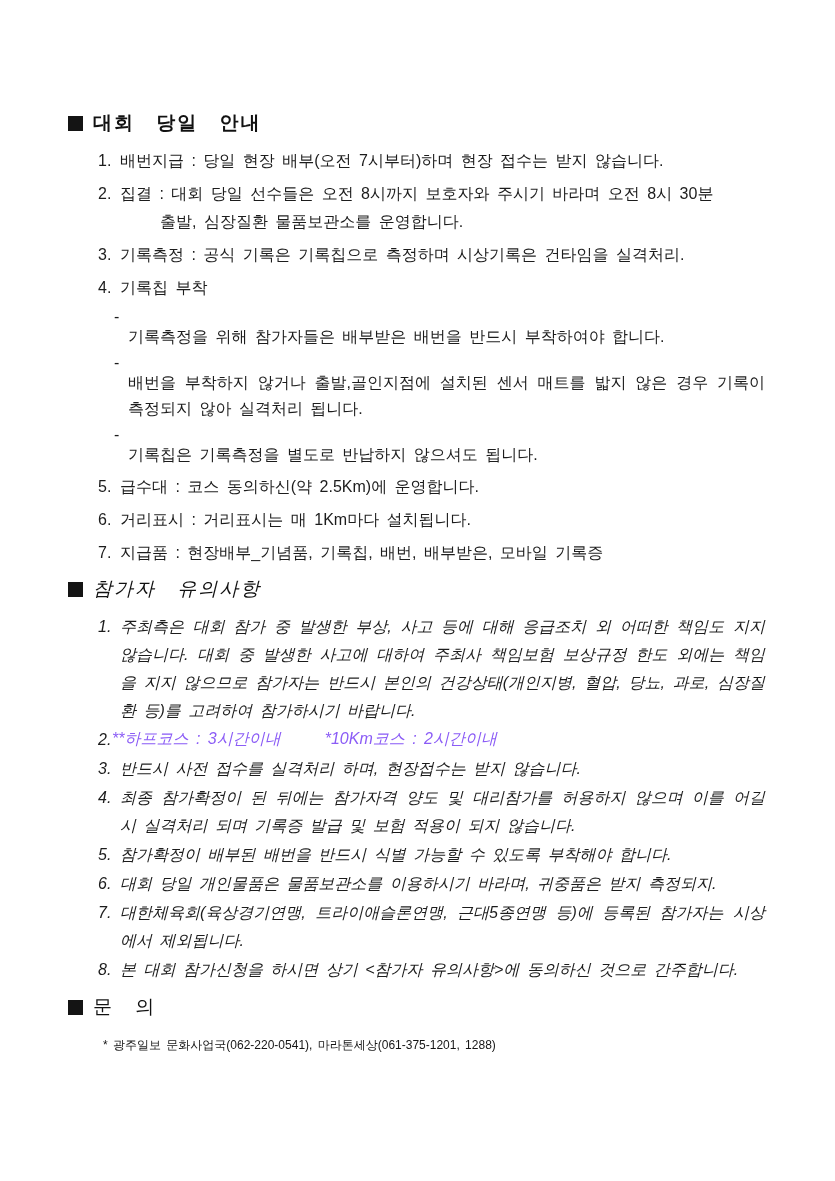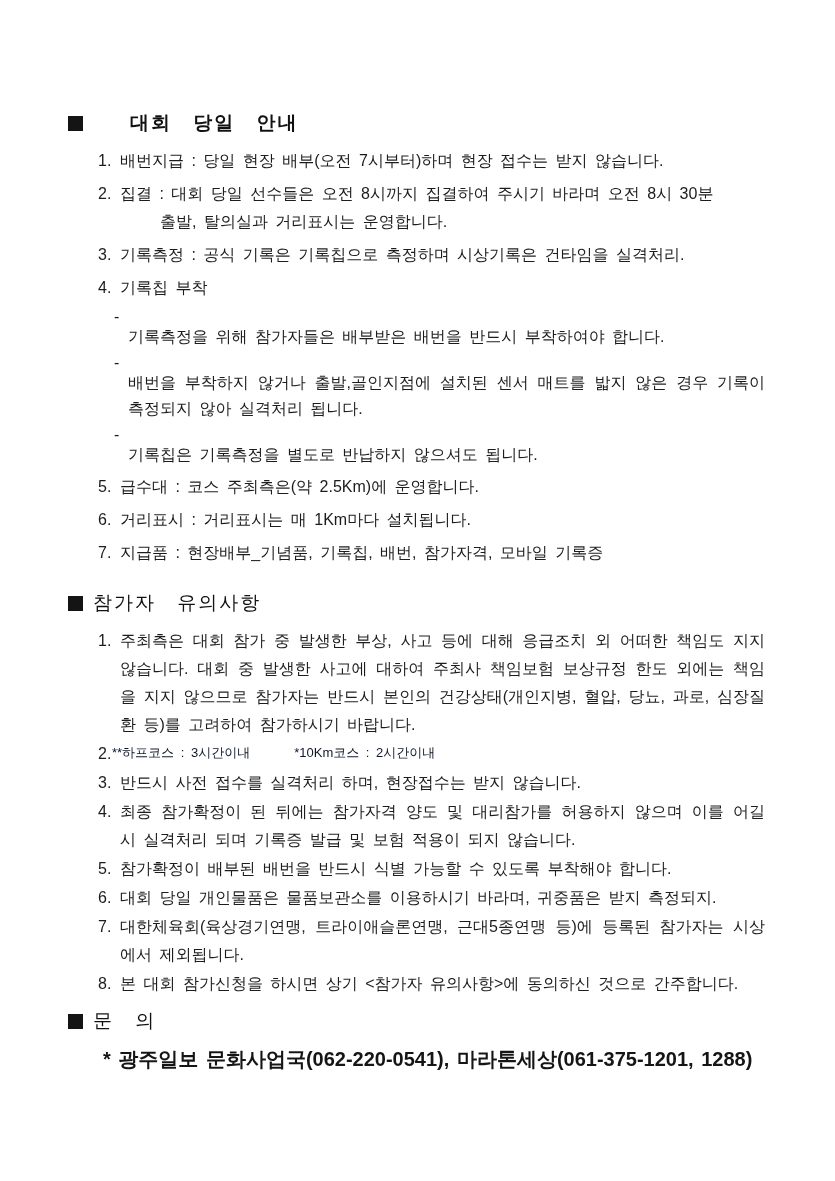--- a/index.html
+++ b/index.html
@@ -15,35 +15,35 @@
     overflow: hidden;
   }
   .page {
     box-sizing: border-box;
     width: 835px;
     height: 1181px;
     padding: 112px 70px 0 68px;
     background: #ffffff;
   }
   .sec { margin: 0; }
-  .sec-participants { margin-top: 25px; }
+  .sec-participants { margin-top: 11px; font-style: italic; }
   .sec-inquiry { margin-top: 12px; }
 
   .sec-title {
     display: flex;
     align-items: center;
     font-size: 19px;
     font-weight: 400;
     letter-spacing: 2px;
     word-spacing: 14px;
     color: #111111;
     margin: 0 0 13px 0;
     line-height: 22px;
   }
-  .sec-title.bold { font-weight: 700; gap: 37px; }
+  .sec-title.bold { font-weight: 700; }
   .bullet {
     display: inline-block;
     width: 15px;
     height: 15px;
     background: #141414;
     margin-right: 10px;
     flex: 0 0 auto;
   }
 
   .item {
@@ -66,31 +66,31 @@
 
   .dashes { margin-top: 2px; line-height: 26px; }
   .dash { display: flex; margin-left: -6px; }
   .dash-mark { flex: 0 0 14px; }
   .dash-body { flex: 1; margin-top: 20px; }
 
   .extra-line { margin-left: -12px; }
 
   .note-line {
     margin-left: -8px;
-    font-size: 13px;
+    font-size: 16px;
     line-height: 25px;
-    color: #0f172a;
+    color: #8b5cf6;
   }
   .note-gap { display: inline-block; width: 44px; }
 
   .contact-line {
     margin-left: 35px;
-    font-size: 20px;
+    font-size: 12px;
     line-height: 28px;
-    font-weight: 700;
+    font-weight: 400;
     margin-top: 2px;
     word-spacing: 2px;
     color: #151515;
   }
 </style>
 </head>
 <body>
 
 <div class="page">
 
@@ -101,22 +101,22 @@
     </h2>
 
     <div class="item">
       <span class="num">1.</span>
       <div class="body">배번지급 : 당일 현장 배부(오전 7시부터)하며 현장 접수는 받지 않습니다.</div>
     </div>
 
     <div class="item">
       <span class="num">2.</span>
       <div class="body">
-        <div>집결 : 대회 당일 선수들은 오전 8시까지 집결하여 주시기 바라며 오전 8시 30분</div>
-        <div class="wrap-indent">출발, 탈의실과 거리표시는 운영합니다.</div>
+        <div>집결 : 대회 당일 선수들은 오전 8시까지 보호자와 주시기 바라며 오전 8시 30분</div>
+        <div class="wrap-indent">출발, 심장질환 물품보관소를 운영합니다.</div>
       </div>
     </div>
 
     <div class="item">
       <span class="num">3.</span>
       <div class="body">기록측정 : 공식 기록은 기록칩으로 측정하며 시상기록은 건타임을 실격처리.</div>
     </div>
 
     <div class="item">
       <span class="num">4.</span>
@@ -134,31 +134,31 @@
           <div class="dash">
             <span class="dash-mark">-</span>
             <div class="dash-body">기록칩은 기록측정을 별도로 반납하지 않으셔도 됩니다.</div>
           </div>
         </div>
       </div>
     </div>
 
     <div class="item">
       <span class="num">5.</span>
-      <div class="body">급수대 : 코스 주최측은(약 2.5Km)에 운영합니다.</div>
+      <div class="body">급수대 : 코스 동의하신(약 2.5Km)에 운영합니다.</div>
     </div>
 
     <div class="item">
       <span class="num">6.</span>
       <div class="body">거리표시 : 거리표시는 매 1Km마다 설치됩니다.</div>
     </div>
 
     <div class="item">
       <span class="num">7.</span>
-      <div class="body">지급품 : 현장배부_기념품, 기록칩, 배번, 참가자격, 모바일 기록증</div>
+      <div class="body">지급품 : 현장배부_기념품, 기록칩, 배번, 배부받은, 모바일 기록증</div>
     </div>
   </section>
 
   <section class="sec sec-participants">
     <h2 class="sec-title">
       <span class="bullet"></span>
       <span>참가자 유의사항</span>
     </h2>
 
     <div class="item">

